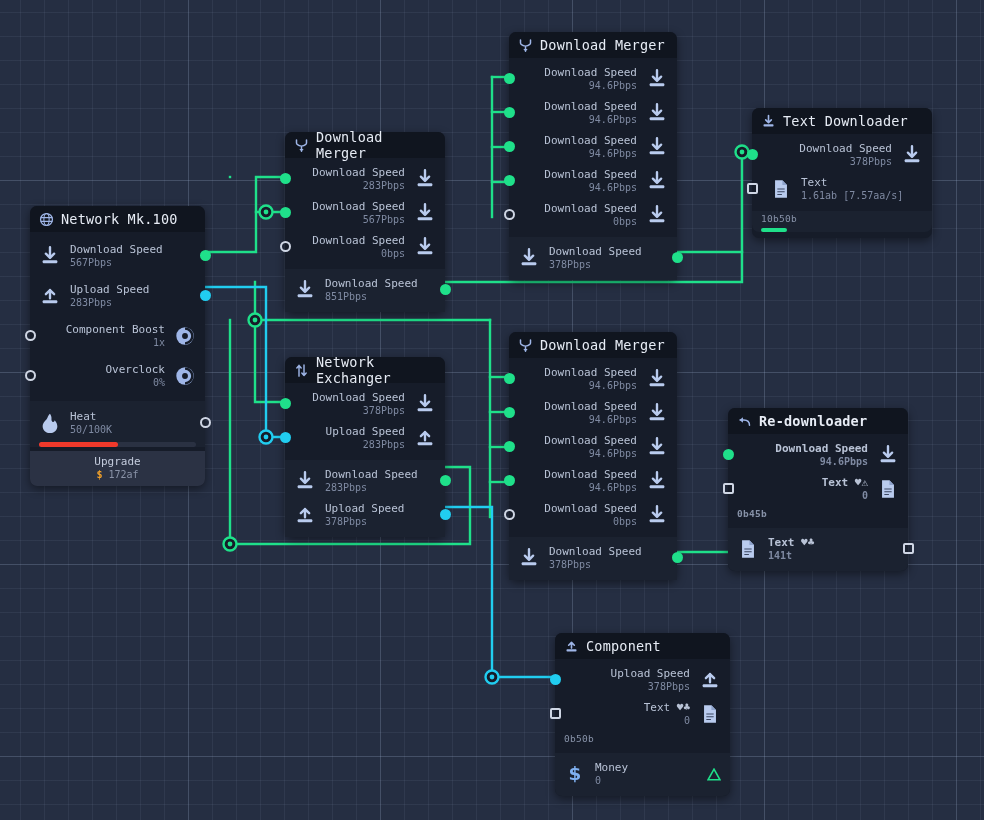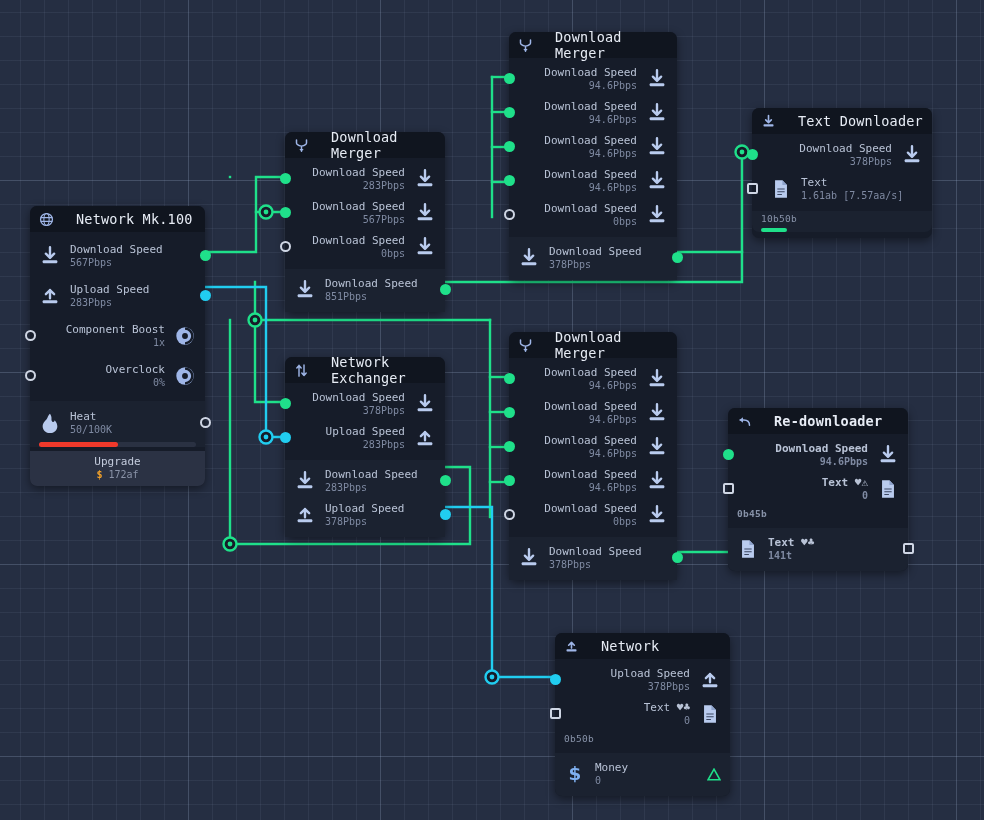--- a/index.html
+++ b/index.html
@@ -26,21 +26,21 @@
 
   
   .node{
     position:absolute;
     background:#161c29;
     border-radius:7px;
     box-shadow:0 3px 10px rgba(0,0,0,.45);
     overflow:visible;
   }
   .node .hdr{
-    display:flex;align-items:center;gap:22px;
+    display:flex;align-items:center;gap:7px;
     height:26px;padding:0 9px;
     background:#10151f;
     border-radius:7px 7px 0 0;
     font-size:13.5px;color:#e7ecf5;letter-spacing:.2px;
   }
   .hdr .glyph{width:15px;height:15px;flex:0 0 auto;display:block;}
   .sect{padding:4px 0 5px 0;}
   .sect.alt{background:#1b2230;border-radius:0 0 7px 7px;}
   .sect.altm{background:#1b2230;}
 
@@ -611,21 +611,21 @@
     </div>
   </div>
 </div>
 
 <div class="node" id="n-upl" style="left:555px;top:633px;width:175px;">
   <div class="hdr">
     <svg class="glyph" viewBox="0 0 24 24">
       <path d="M12 14.5v-9M7.5 10 12 5.5 16.5 10" fill="none" stroke="#9fb6e8" stroke-width="2.6" stroke-linecap="round" stroke-linejoin="round"></path>
       <rect x="4" y="16.5" width="16" height="3.4" rx="1.2" fill="#9fb6e8"></rect>
     </svg>
-    <span>Network</span>
+    <span>Component</span>
   </div>
   <div class="sect">
     <div class="row in">
       <span class="port dot b pl" style="top:11px;"></span>
       <div class="txt">
         <span class="lbl">Upload Speed</span>
         <span class="val">378Pbps</span>
       </div>
       <svg class="ic" viewBox="0 0 24 24">
         <path d="M12 14.5v-9M7.5 10 12 5.5 16.5 10" fill="none" stroke="#b9cbee" stroke-width="2.6" stroke-linecap="round" stroke-linejoin="round"></path>

